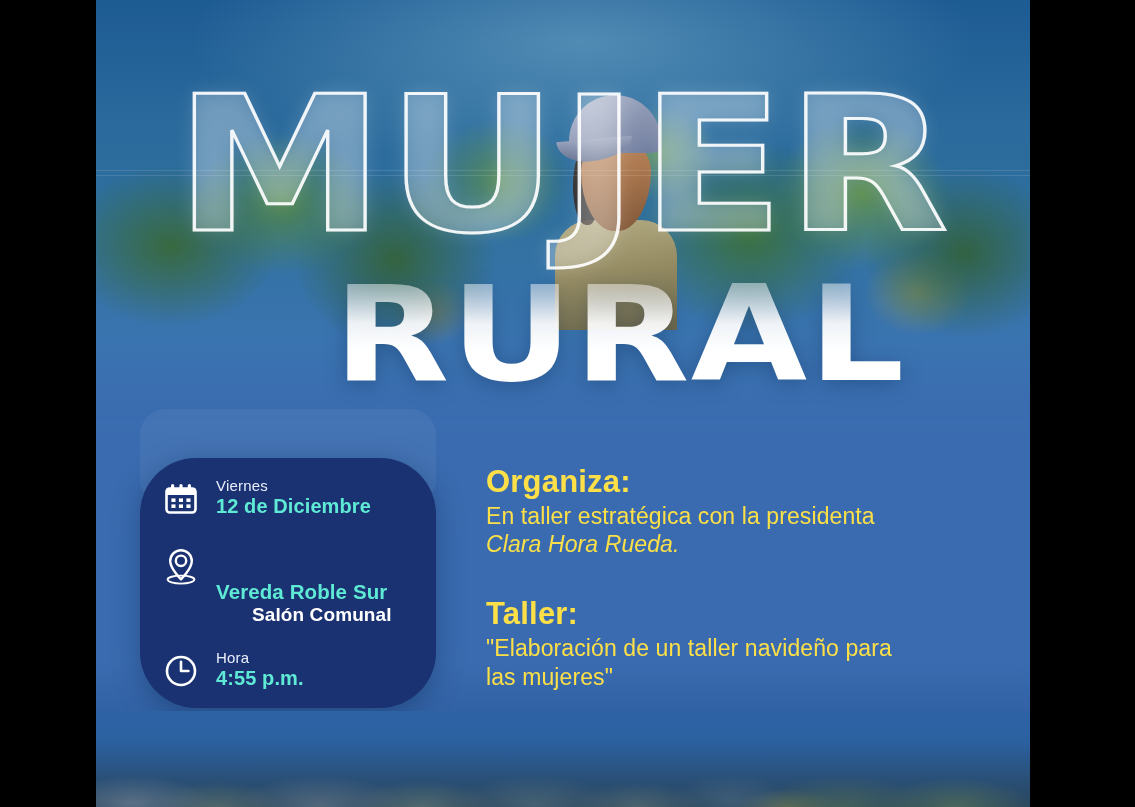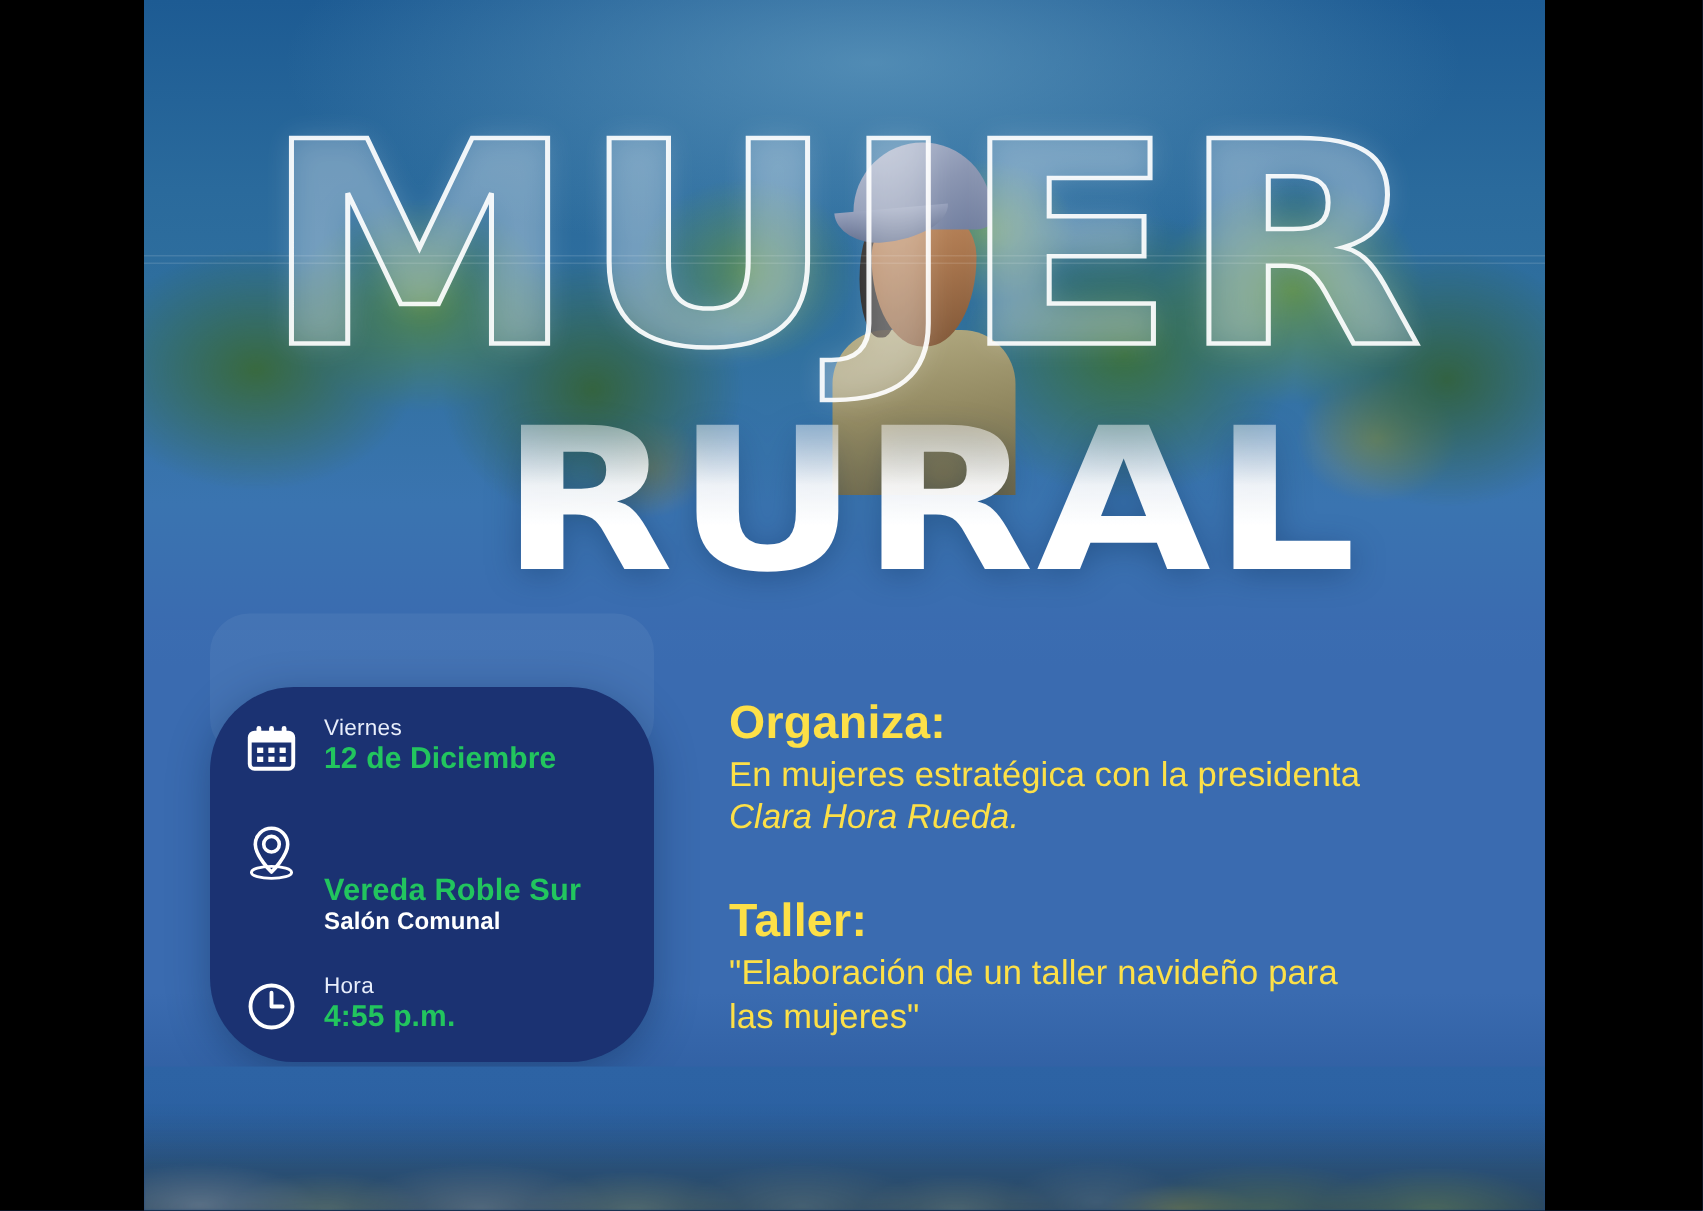--- a/index.html
+++ b/index.html
@@ -241,35 +241,36 @@
   .card-row .txt { line-height: 1.12; }
   .lbl-small {
     display: block;
     color: #e8eefb;
     font-size: 15px;
     font-weight: 400;
     letter-spacing: .2px;
   }
   .lbl-big {
     display: block;
-    color: #22c55e;
+    color: #5eead4;
     font-size: 20px;
     font-weight: 700;
     letter-spacing: .1px;
   }
   .lbl-big.lg {
     font-size: 20.5px;
     margin-top: 36px;
   }
   .lbl-sub {
     display: block;
     color: #ffffff;
-    font-size: 16px;
+    font-size: 19px;
     font-weight: 700;
     letter-spacing: .1px;
+    margin-left: 36px;
   }
 
   
   .right-block {
     position: absolute;
     left: 390px;
     top: 465px;
     width: 470px;
     color: #fde047;
   }
@@ -416,21 +417,21 @@
             <span class="lbl-small">Hora</span>
             <span class="lbl-big">4:55 p.m.</span>
           </span>
         </div>
 
       </div>
     </div>
 
     <div class="right-block">
       <p class="rb-head">Organiza:</p>
-      <p class="rb-body">En mujeres estratégica con la presidenta</p>
+      <p class="rb-body">En taller estratégica con la presidenta</p>
       <p class="rb-body em">Clara Hora Rueda.</p>
       <div class="rb-gap"></div>
       <p class="rb-head">Taller:</p>
       <p class="rb-body">"Elaboración de un taller navideño para</p>
       <p class="rb-body">las mujeres"</p>
     </div>
 
     <div class="bottom-strip">
       <div class="bs-sky"></div>
       <div class="bs-veg"></div>

